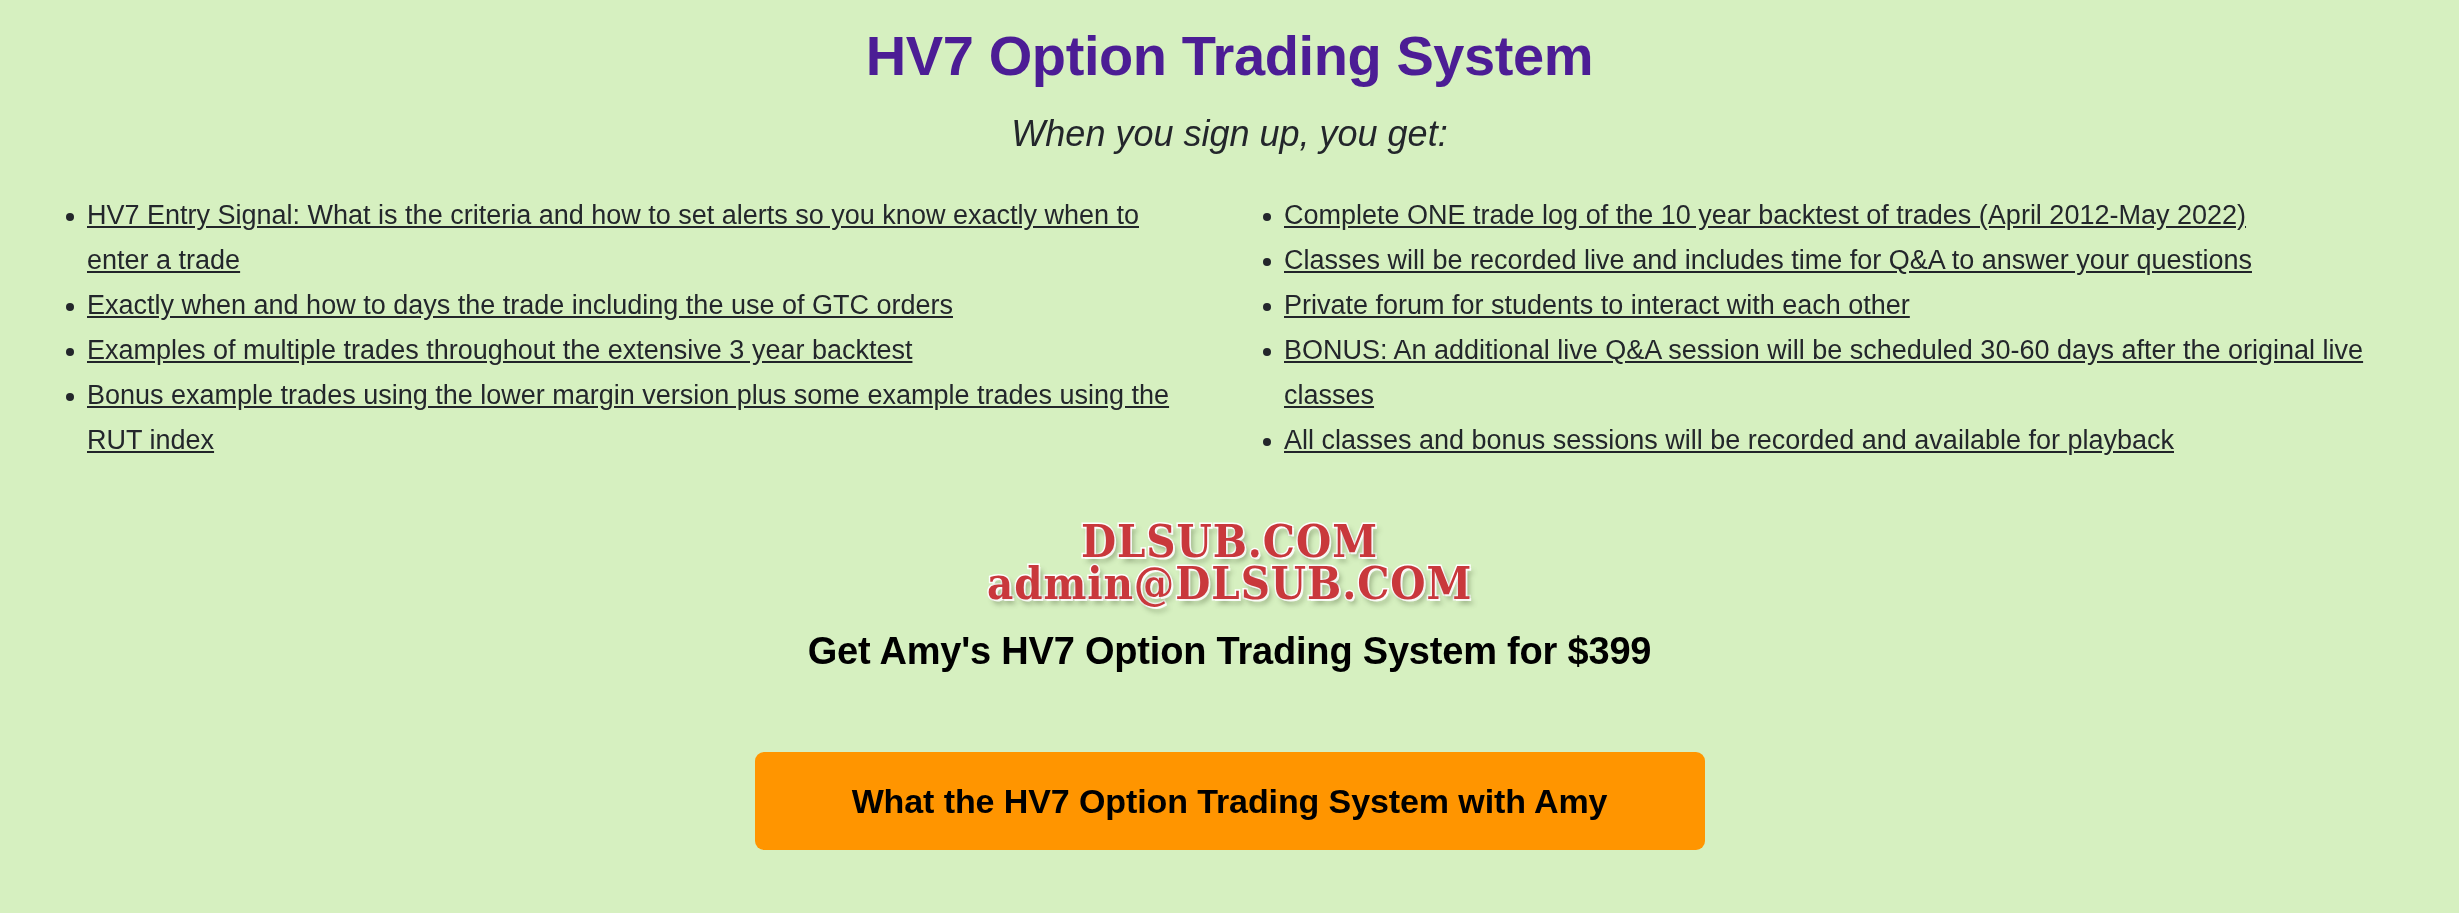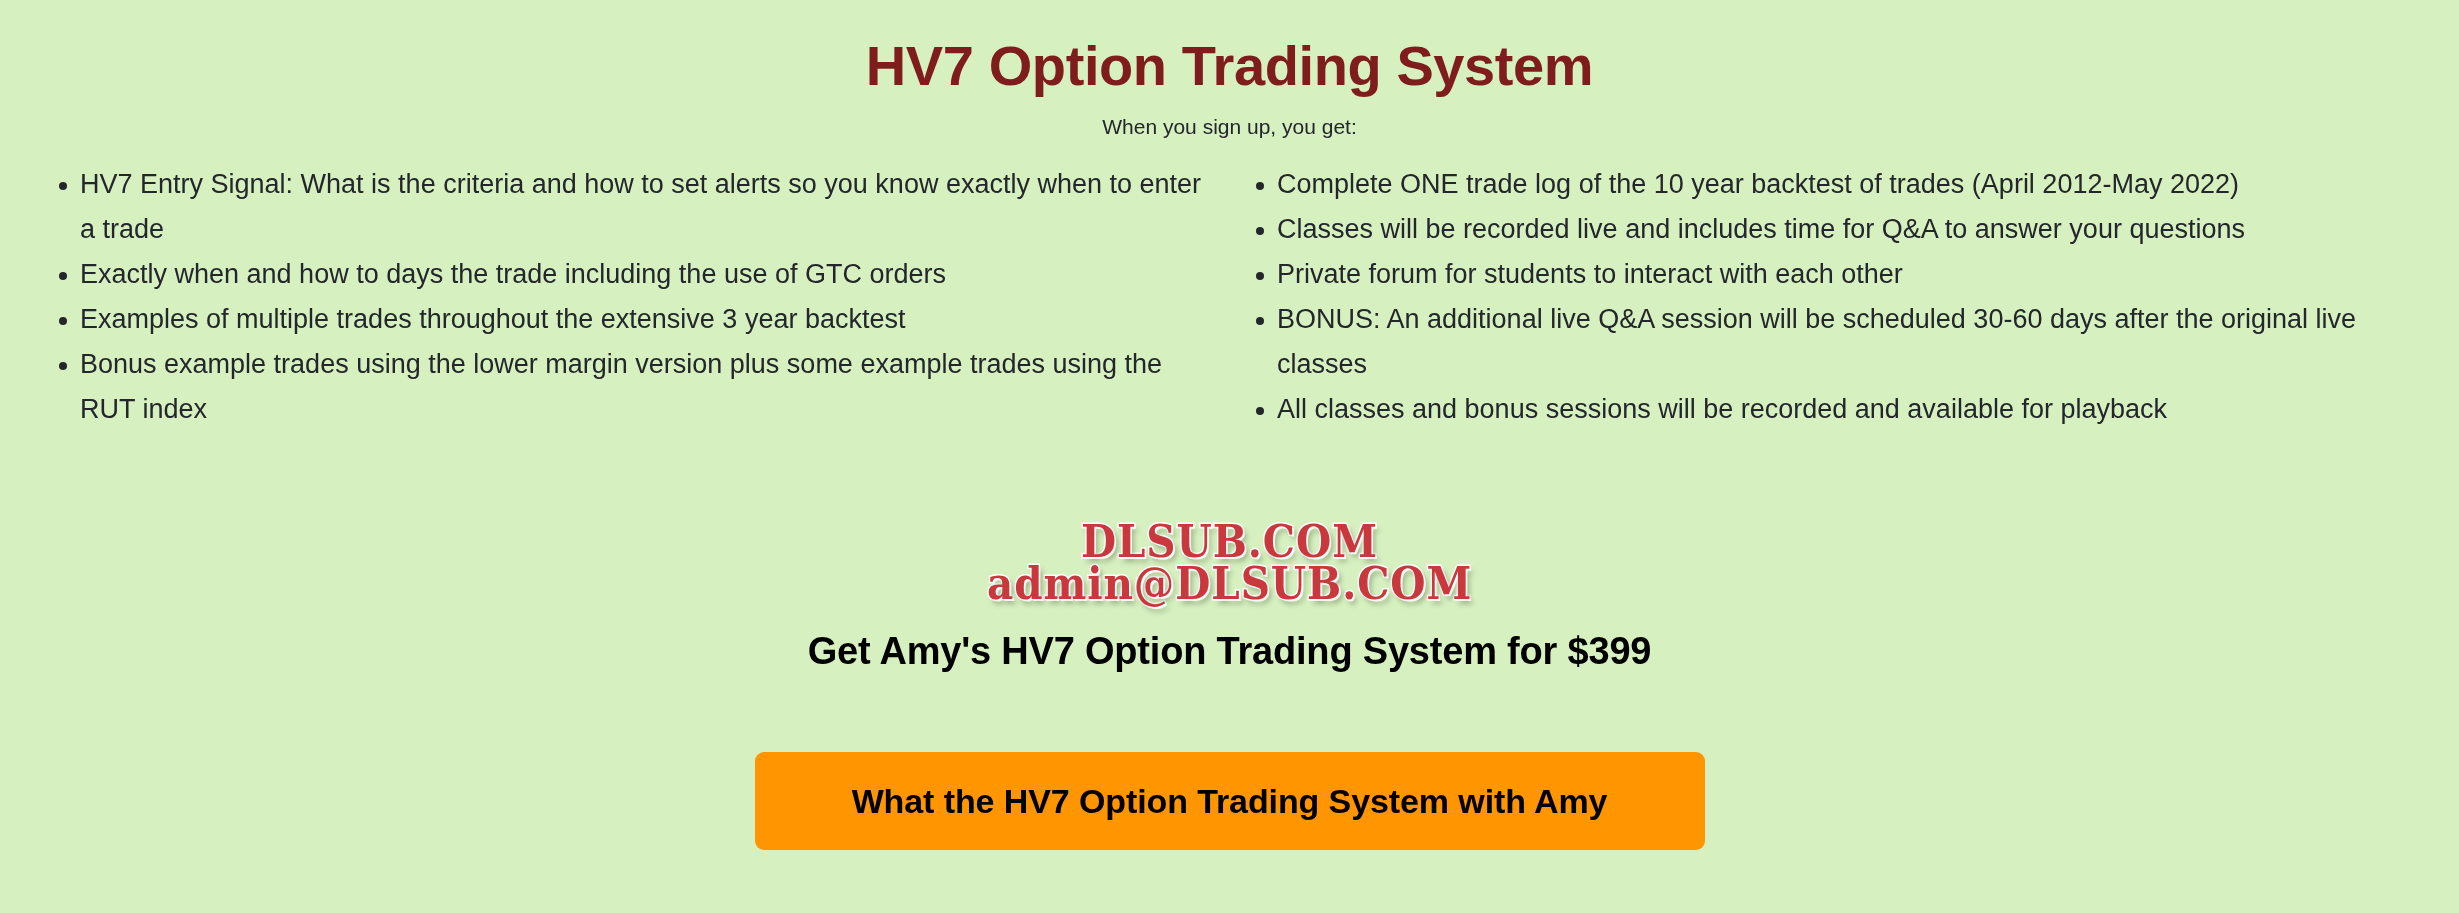--- a/index.html
+++ b/index.html
@@ -22,52 +22,54 @@
     height: 913px;
     box-sizing: border-box;
   }
 
   
   .page-title {
     text-align: center;
     font-size: 56px;
     font-weight: 700;
     letter-spacing: -0.4px;
-    color: #7f1d1d;
+    color: #4c1d95;
     margin: 0;
-    padding-top: 36px;
+    padding-top: 26px;
     line-height: 1.08;
   }
   .page-subtitle {
     text-align: center;
-    font-size: 21px;
+    font-size: 36px;
     font-weight: 400;
     color: #23262b;
-    margin: 0;
+    margin: 8px;
     padding-top: 18px;
     line-height: 1.2;
+    font-style: italic;
   }
 
   
   .benefits {
     display: flex;
     align-items: flex-start;
     padding: 22px 0 0 0;
   }
   .benefits-col {
     width: 1229px;
     box-sizing: border-box;
   }
   .benefits-col.left  { padding-left: 42px; padding-right: 18px; }
   .benefits-col.right { padding-left: 10px; padding-right: 6px; }
 
   ul.bullets {
     list-style: none;
-    margin: 0;
+    margin: 7px;
     padding: 0;
+    text-decoration: underline;
   }
   ul.bullets > li {
     position: relative;
     padding-left: 38px;
     margin: 0 0 0 0;
     font-size: 27px;
     line-height: 45px;
     color: #23262b;
     font-weight: 400;
   }

